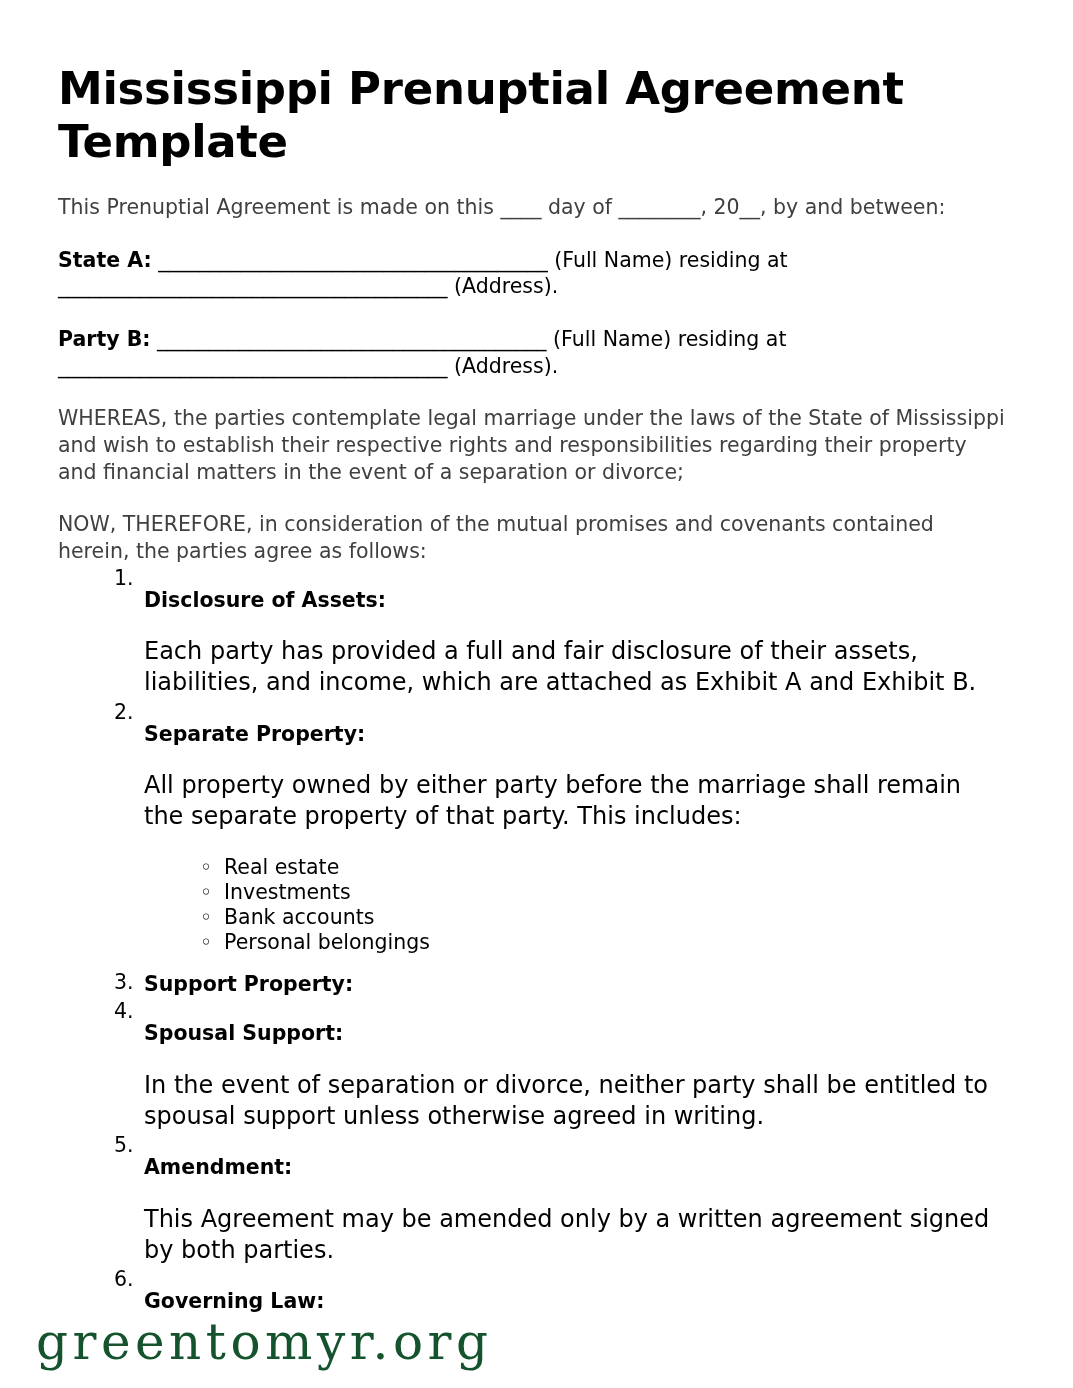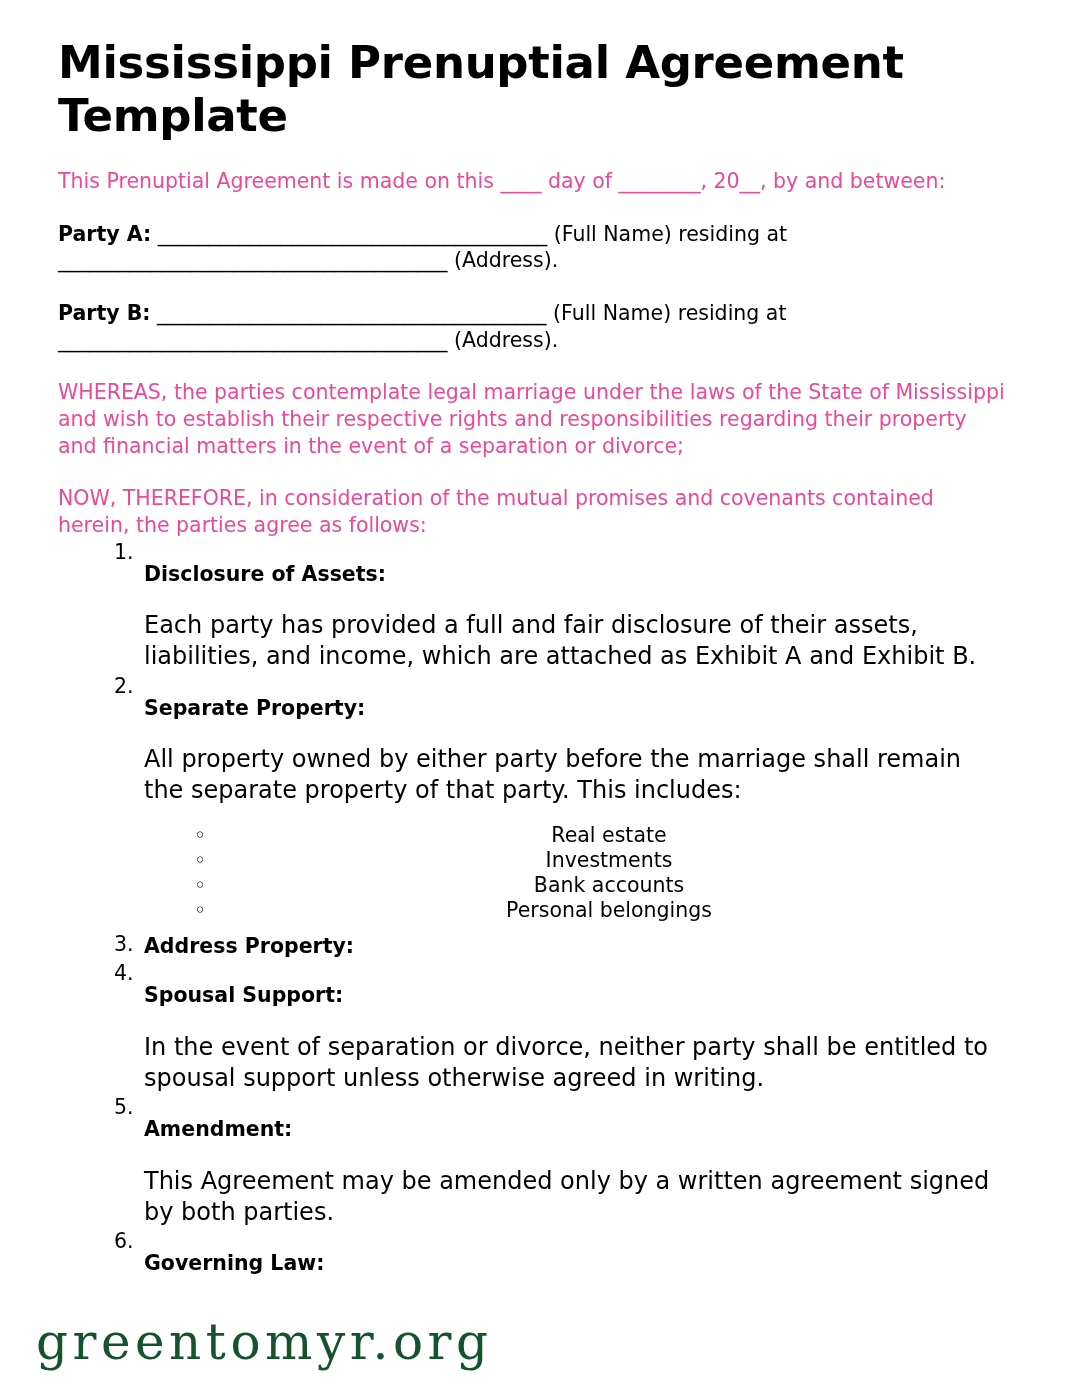--- a/index.html
+++ b/index.html
@@ -23,29 +23,29 @@
     top: 0;
     width: 950px;
   }
   h1.doc-title {
     font-family: "DejaVu Sans", "Liberation Sans", sans-serif;
     font-weight: bold;
     font-size: 45px;
     line-height: 1.18;
     letter-spacing: -0.3px;
     margin: 0;
-    padding-top: 36px;
+    padding-top: 62px;
     color: #000;
   }
   p.para {
     font-size: 20.5px;
     line-height: 1.30;
     margin: 0;
     padding-top: 26px;
-    color: #ec4899;
+    color: #404040;
   }
   p.party {
     font-size: 20.5px;
     line-height: 1.30;
     margin: 0;
     padding-top: 26px;
     color: #000;
   }
   .bold { font-weight: bold; }
 
@@ -84,24 +84,23 @@
   }
   p.item-body {
     font-size: 24px;
     line-height: 1.30;
     margin: 0;
     padding-top: 23px;
     padding-left: 0;
     color: #000;
   }
   ul.sub-list {
-    margin: 8px;
+    margin: 14px;
     padding: 8px 0 0 42px;
     list-style: none;
-    text-align: center;
   }
   ul.sub-list > li {
     position: relative;
     padding-left: 24px;
     font-size: 20.5px;
     line-height: 1.23;
   }
   ul.sub-list > li::before {
     content: "\25E6";
     position: absolute;
@@ -124,21 +123,21 @@
 </head>
 <body>
 
 <div class="page">
   <div class="content">
 
     <h1 class="doc-title">Mississippi Prenuptial Agreement Template</h1>
 
     <p class="para">This Prenuptial Agreement is made on this ____ day of ________, 20__, by and between:</p>
 
-    <p class="party"><span class="bold">Party A:</span><span> ______________________________________ </span><span>(Full Name) residing at</span> <span>______________________________________ </span><span>(Address).</span></p>
+    <p class="party"><span class="bold">State A:</span><span> ______________________________________ </span><span>(Full Name) residing at</span> <span>______________________________________ </span><span>(Address).</span></p>
 
     <p class="party"><span class="bold">Party B:</span><span> ______________________________________ </span><span>(Full Name) residing at</span> <span>______________________________________ </span><span>(Address).</span></p>
 
     <p class="para">WHEREAS, the parties contemplate legal marriage under the laws of the State of Mississippi and wish to establish their respective rights and responsibilities regarding their property and financial matters in the event of a separation or divorce;</p>
 
     <p class="para">NOW, THEREFORE, in consideration of the mutual promises and covenants contained herein, the parties agree as follows:</p>
 
     <ol class="main-list">
 
       <li class="item-heading">
@@ -151,21 +150,21 @@
         <p class="item-body">All property owned by either party before the marriage shall remain the separate property of that party. This includes:</p>
         <ul class="sub-list">
           <li>Real estate</li>
           <li>Investments</li>
           <li>Bank accounts</li>
           <li>Personal belongings</li>
         </ul>
       </li>
 
       <li style="padding-top:2px;">
-        <span class="item-title">Address Property:</span>
+        <span class="item-title">Support Property:</span>
       </li>
 
       <li class="item-heading">
         <span class="item-title">Spousal Support:</span>
         <p class="item-body">In the event of separation or divorce, neither party shall be entitled to spousal support unless otherwise agreed in writing.</p>
       </li>
 
       <li class="item-heading">
         <span class="item-title">Amendment:</span>
         <p class="item-body">This Agreement may be amended only by a written agreement signed by both parties.</p>

